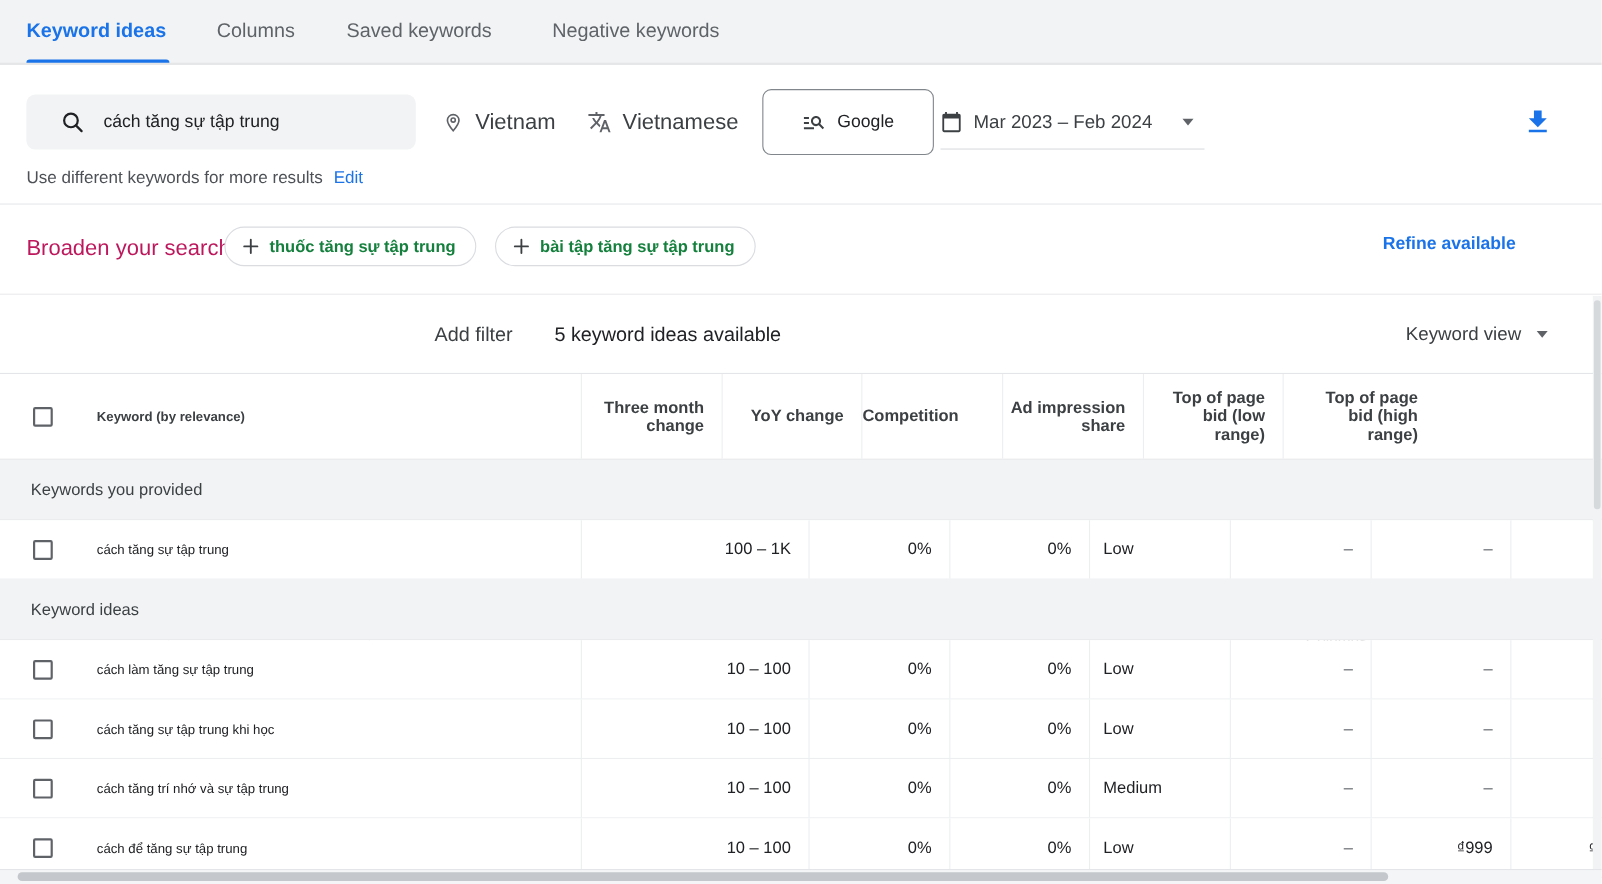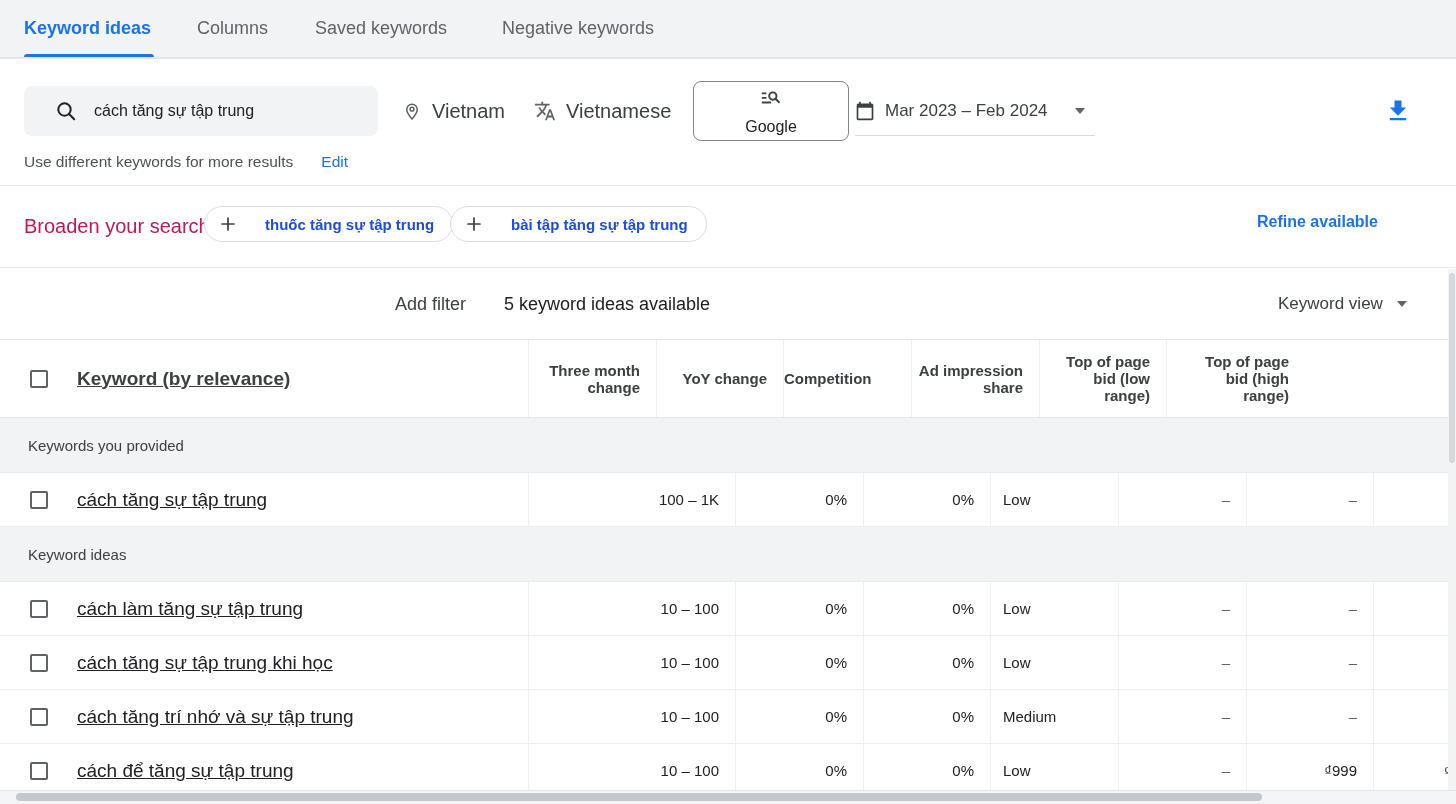--- a/index.html
+++ b/index.html
@@ -18,38 +18,38 @@
   
   .search-box { position:absolute; left:24px; top:86px; width:354px; height:50px;
                 background:#f1f3f4; border-radius:8px; display:flex; align-items:center;
                 padding-left:30px; gap:16px; }
   .search-box .q { font-size:16px; color:#202124; }
   .ctl { position:absolute; top:86px; height:50px; display:flex; align-items:center;
          gap:10px; font-size:20px; color:#3c4043; }
   .network-box { position:absolute; left:693px; top:81px; width:156px; height:60px;
                  border:1px solid #80868b; border-radius:8px; display:flex;
                  align-items:center; justify-content:center; gap:10px;
-                 font-size:16px; color:#202124; background:#fff;flex-direction:column; }
+                 font-size:16px; color:#202124; background:#fff; }
   .date-ctl { position:absolute; left:855px; top:86px; width:240px; height:50px;
               display:flex; align-items:center; gap:10px; font-size:17px; color:#3c4043;
               border-bottom:1px solid #dadce0; }
   .tri { width:0; height:0; border-left:5px solid transparent; border-right:5px solid transparent;
          border-top:6px solid #5f6368; }
   .date-ctl .tri { margin-left:auto; margin-right:10px; }
   .download { position:absolute; left:1384px; top:97px; width:28px; height:28px; cursor:pointer; }
   .hint-row { position:absolute; left:24px; top:153px; font-size:15.5px; color:#4d5156; }
-  .hint-row a { color:#1a73e8; text-decoration:none; margin-left:28px; cursor:pointer;text-align:center; }
+  .hint-row a { color:#1a73e8; text-decoration:none; margin-left:10px; cursor:pointer;text-align:center; }
   .divider { position:absolute; left:0; width:1456px; height:1px; background:#e6e8ea; }
 
   
   .broaden-label { position:absolute; left:24px; top:186px; height:81px; line-height:81px;
                    font-size:20px; color:#be185d; }
   .chip { position:absolute; top:206px; height:36px; border:1px solid #dadce0;
-          border-radius:18px; display:flex; align-items:center; gap:28px;
-          padding:0 18px 0 14px; font-size:15px; font-weight:700; color:#1d4ed8;
+          border-radius:18px; display:flex; align-items:center; gap:8px;
+          padding:0 18px 0 14px; font-size:15px; font-weight:700; color:#15803d;
           background:#fff; cursor:pointer; white-space:nowrap; }
   .refine { position:absolute; left:1257px; top:213px; font-size:16px; font-weight:700;
             color:#1a73e8; cursor:pointer; }
 
   
   .filterbar { position:absolute; left:0; top:268px; width:1456px; height:72px;
                border-bottom:1px solid #e3e5e8; background:#fff; }
   .funnel { position:absolute; left:52px; top:287px; width:30px; height:30px; cursor:pointer; }
   .badge { position:absolute; left:66px; top:278px; width:18px; height:18px; border-radius:50%;
            background:#4285f4; color:#fff; font-size:11px; display:flex; align-items:center;
@@ -78,21 +78,21 @@
   .c4{width:128px} .c5{width:128px} .c6{width:127px} .c7{width:147px}
   .th { font-size:15px; font-weight:700; color:#3c4043; }
   .num { justify-content:flex-end; padding-right:16px; text-align:right; }
   .th.c2 span{ width:95px; text-align:right; }
   .th.c5 span{ width:112px; text-align:right; }
   .th.c6 span{ width:96px; text-align:right; }
   .th.c7 { justify-content:flex-start; padding-left:32px; }
   .th.c7 span{ width:90px; text-align:right; }
   .cbx { width:18px; height:18px; border:2px solid #5f6368; border-radius:2px;
          background:#fff; margin-left:30px; flex:none; cursor:pointer; }
-  .kw { margin-left:29px; font-size:19px; color:#202124; white-space:nowrap;text-decoration:underline; }
+  .kw { margin-left:40px; font-size:12px; color:#202124; white-space:nowrap; }
   .section { height:55px; background:#f2f3f5; display:flex; align-items:center;
              padding-left:28px; font-size:15px; color:#3c4043;
              border-bottom:1px solid #e8eaed; width:1520px; }
   .row { display:flex; height:54px; background:#fff; border-bottom:1px solid #eceef0; }
   .td { font-size:15px; color:#202124; }
   .td.comp { padding-left:12px; }
   .td.dash { color:#5f6368; }
   .td.c7 { justify-content:flex-start; padding-left:70px; }
 
   

